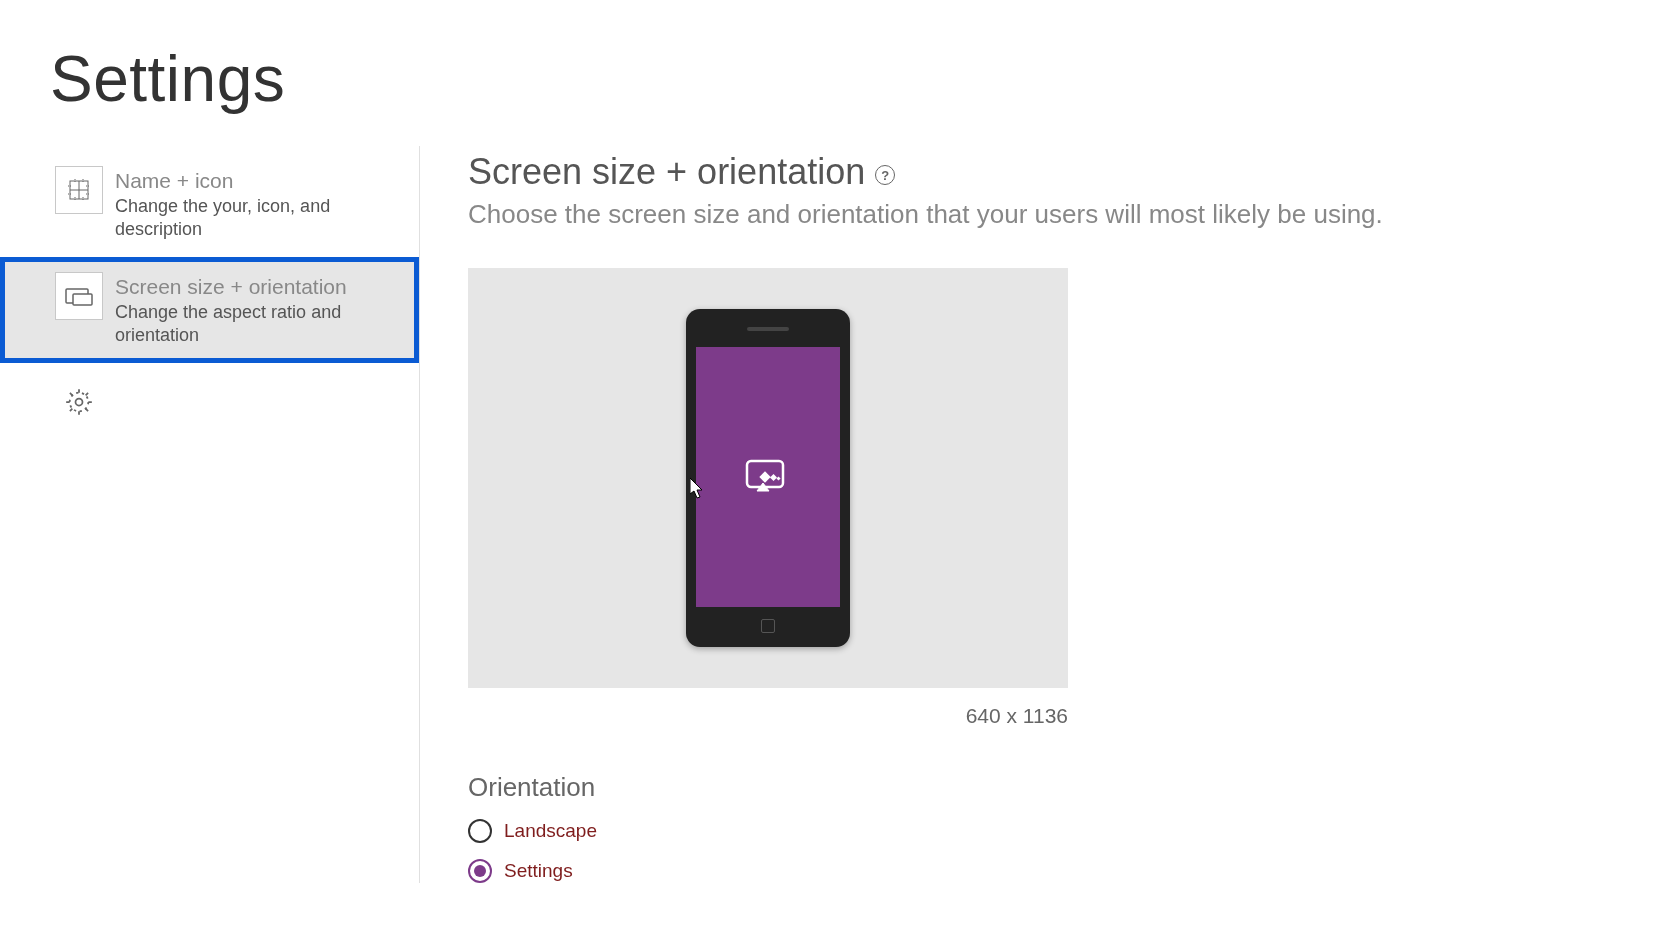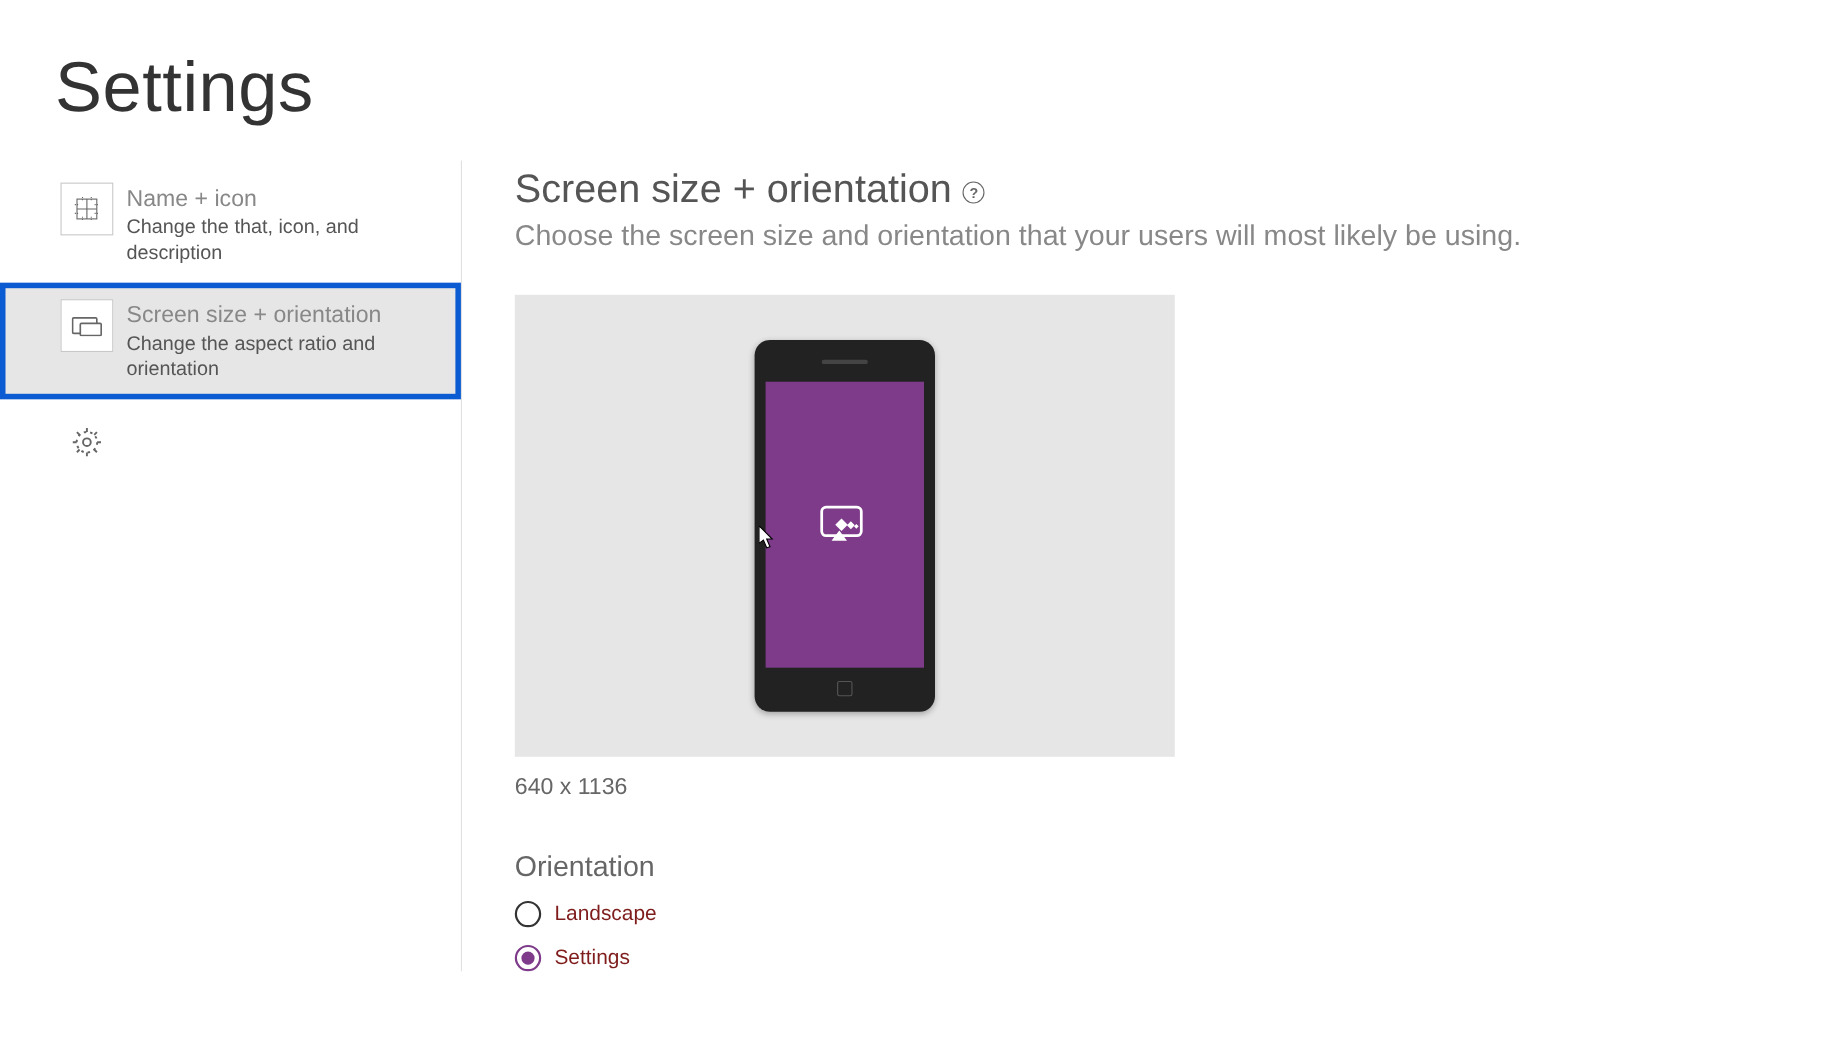--- a/index.html
+++ b/index.html
@@ -146,21 +146,21 @@
       bottom: 14px;
       left: 50%;
       transform: translateX(-50%);
       width: 14px;
       height: 14px;
       border: 1px solid #555;
       border-radius: 2px;
     }
     .dimensions {
       width: 600px;
-      text-align: left;
+      text-align: right;
       font-size: 21px;
       color: #666;
       margin-top: 16px;
       font-weight: 400;
     }
     .section-label {
       font-size: 26px;
       font-weight: 300;
       color: #666;
       margin-top: 44px;
@@ -220,21 +220,21 @@
           <line x1="19" y1="8" x2="23" y2="8" stroke-dasharray="1,1"></line>
           <line x1="19" y1="16" x2="23" y2="16" stroke-dasharray="1,1"></line>
           <line x1="8" y1="1" x2="8" y2="5" stroke-dasharray="1,1"></line>
           <line x1="16" y1="1" x2="16" y2="5" stroke-dasharray="1,1"></line>
           <line x1="8" y1="19" x2="8" y2="23" stroke-dasharray="1,1"></line>
           <line x1="16" y1="19" x2="16" y2="23" stroke-dasharray="1,1"></line>
         </svg>
       </div>
       <div class="sidebar-text">
         <div class="sidebar-label">Name + icon</div>
-        <div class="sidebar-desc">Change the that, icon, and description</div>
+        <div class="sidebar-desc">Change the your, icon, and description</div>
       </div>
     </div>
 
     <div class="sidebar-item selected">
       <div class="sidebar-icon-box">
         <svg width="28" height="20" viewBox="0 0 28 20" fill="none" stroke="#666" stroke-width="1.5">
           <rect x="1" y="3" width="22" height="14" rx="1"></rect>
           <rect x="8" y="8" width="19" height="11" rx="1" fill="#fff"></rect>
         </svg>
       </div>

